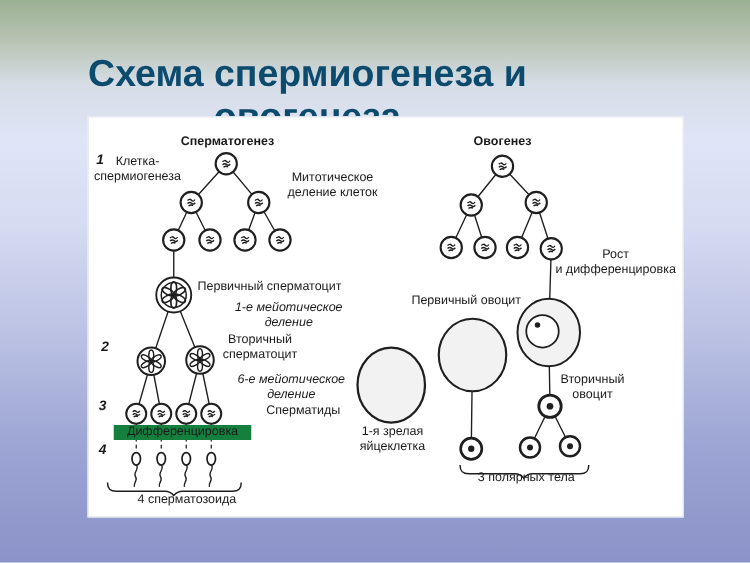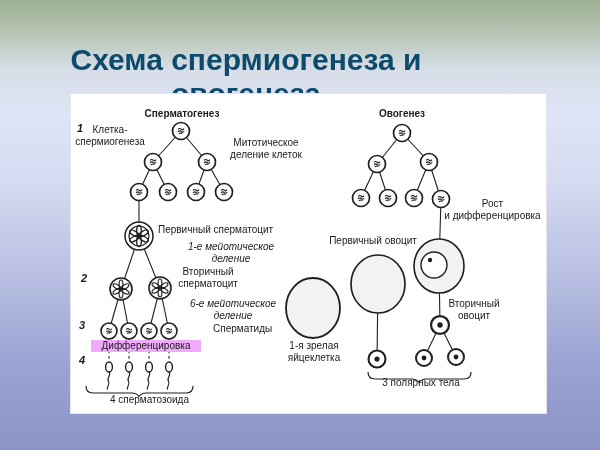--- a/index.html
+++ b/index.html
@@ -18,21 +18,21 @@
   }
   .panel svg{position:absolute;left:0;top:0;}
   .lbl{
     position:absolute;font-size:10px;line-height:1.2;color:#1a1a1a;
     white-space:pre-line;text-align:center;
   }
   .left-align{text-align:left;white-space:nowrap;}
   .hdr{font-weight:bold;}
   .it{font-style:italic;}
   .num{font-style:italic;font-weight:bold;font-size:11px;}
-  .masked{background:#f0abfc;}
+  .masked{background:#15803d;}
 </style>
 </head>
 <body>
 
 <div class="title">Схема спермиогенеза и овогенеза</div>
 
 <div class="panel">
 
   <svg width="475" height="319" viewBox="0 0 475 319">
     <defs>

